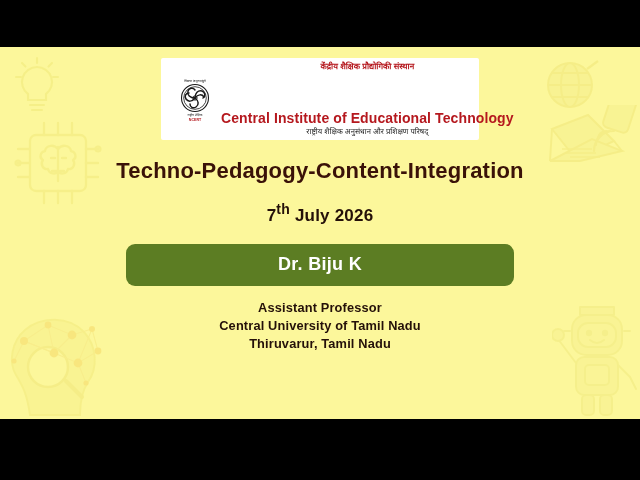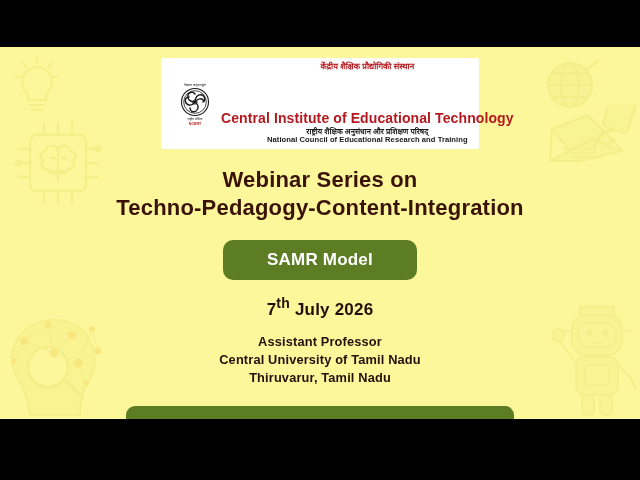--- a/index.html
+++ b/index.html
@@ -102,21 +102,21 @@
   .org-en {
     font-size: 14px;
     font-weight: bold;
     color: #B5181E;
     white-space: nowrap;
     letter-spacing: .1px;
     margin-top: 40px;
   }
   .org-hi2 {
     font-size: 7.6px;
-    font-weight: bold;
+    font-weight: normal;
     color: #1A1A1A;
     white-space: nowrap;
     margin-top: 1px;
   }
   .org-en2 {
     font-size: 7.6px;
     font-weight: bold;
     color: #1A1A1A;
     white-space: nowrap;
     letter-spacing: .05px;
@@ -300,39 +300,36 @@
             </g>
             <circle cx="24" cy="23" r="2.1" fill="none" stroke="#1A1A1A" stroke-width="1"></circle>
             <text x="24" y="41" text-anchor="middle" font-size="3.1" font-family="Liberation Sans, sans-serif" fill="#1A1A1A">राष्ट्रीय शैक्षिक</text>
             <text x="24" y="45.6" text-anchor="middle" font-size="3.6" font-weight="bold" font-family="Liberation Sans, sans-serif" fill="#B5181E">NCERT</text>
           </svg>
         </div>
         <div id="org-text">
           <div class="org-hi">केंद्रीय शैक्षिक प्रौद्योगिकी संस्थान</div>
           <div class="org-en">Central Institute of Educational Technology</div>
           <div class="org-hi2">राष्ट्रीय शैक्षिक अनुसंधान और प्रशिक्षण परिषद्</div>
-          <div class="org-en2">National Council of Educational Research and Training</div>
         </div>
       </div>
 
       <div id="title-block">
-        <div id="title-line-1">Webinar Series on</div>
         <div id="title-line-2">Techno-Pedagogy-Content-Integration</div>
       </div>
 
-      <div id="topic-pill">SAMR Model</div>
 
       <div id="event-date"><span>7</span><sup>th</sup>&nbsp;<span>July 2026</span></div>
+
+      <div id="speaker-banner">Dr. Biju K</div>
 
       <div id="affiliation">
         <div>Assistant Professor</div>
         <div>Central University of Tamil Nadu</div>
         <div>Thiruvarur, Tamil Nadu</div>
       </div>
 
-      <div id="speaker-banner">Dr. Biju K</div>
-
     </div>
   </div>
 
   <div class="letterbox bottom"></div>
 
 </div>
 
 </body></html>

